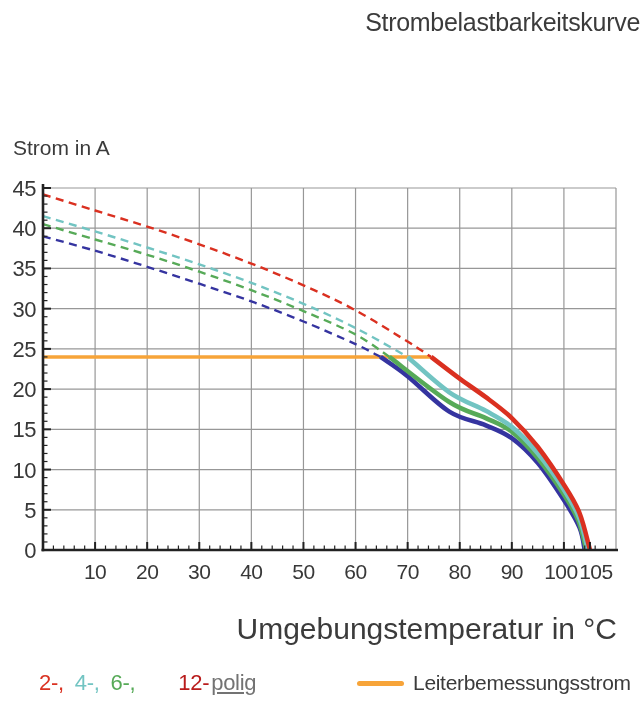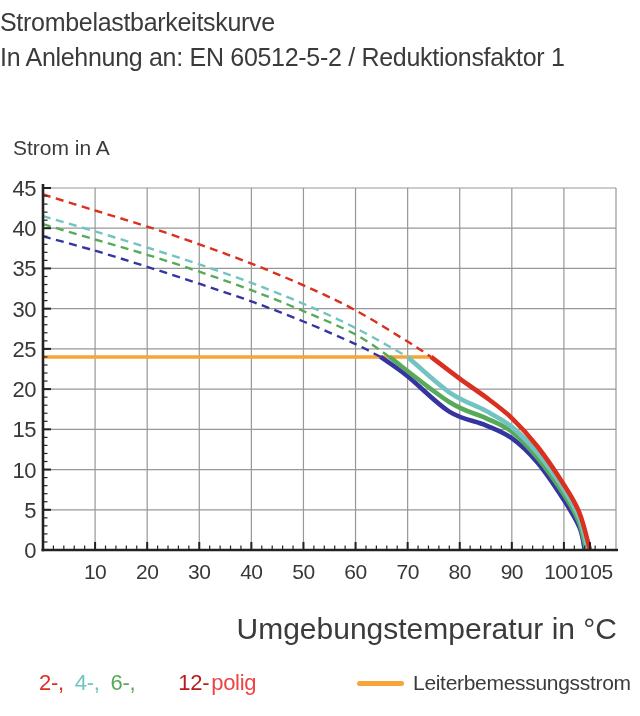--- a/index.html
+++ b/index.html
@@ -4,48 +4,47 @@
 <style>
   html,body{margin:0;padding:0;}
   body{
     width:640px;height:716px;position:relative;overflow:hidden;
     background:#ffffff;
     font-family:"Liberation Sans", sans-serif;
     color:#3b3b3b;
   }
   .title-block{
     position:absolute;top:5px;left:0;right:0;
-    text-align:left;font-size:25px;line-height:35px;
+    text-align:right;font-size:25px;line-height:35px;
     letter-spacing:-0.3px;color:#3b3b3b;
   }
   .axis-title{position:absolute;font-size:21px;color:#3b3b3b;text-align:right;}
   .y-axis-title{left:13px;top:136px;}
   .x-axis-title{right:23px;top:612px;font-size:30px;}
   #chart{position:absolute;left:0;top:0;}
   #chart text{font-family:"Liberation Sans", sans-serif;fill:#383838;letter-spacing:-0.5px;}
   #chart .xlab{font-size:21px;}
   #chart .ylab{font-size:22px;}
   .legend-poles{
     position:absolute;left:39px;top:668px;height:30px;
     display:flex;align-items:center;font-size:22px;letter-spacing:-0.3px;
   }
   .legend-poles span{margin-right:11px;}
-  .legend-poles .suffix{margin-left:-9px;margin-right:12px;color:#ef4444;}
+  .legend-poles .suffix{margin-left:-9px;margin-right:12px;color:#737373;text-decoration:underline;}
   .legend-rated{
     position:absolute;left:357px;top:668px;height:30px;
     display:flex;align-items:center;font-size:21px;letter-spacing:-0.3px;color:#3b3b3b;text-align:right;
   }
   .rated-swatch{width:47px;height:5px;border-radius:2.5px;margin-right:9px;background:#f7a439;}
 </style>
 </head>
 <body>
 
 <div class="title-block">
   <div>Strombelastbarkeitskurve</div>
-  <div>In Anlehnung an: EN 60512-5-2 / Reduktionsfaktor 1</div>
 </div>
 
 <div class="axis-title y-axis-title">Strom in A</div>
 
 <svg id="chart" width="640" height="716" viewBox="0 0 640 716">
     <g stroke="#979797" stroke-width="1.2">
       <line x1="43" y1="509.77777777777777" x2="616" y2="509.77777777777777"></line>
       <line x1="43" y1="469.55555555555554" x2="616" y2="469.55555555555554"></line>
       <line x1="43" y1="429.3333333333333" x2="616" y2="429.3333333333333"></line>
       <line x1="43" y1="389.1111111111111" x2="616" y2="389.1111111111111"></line>

